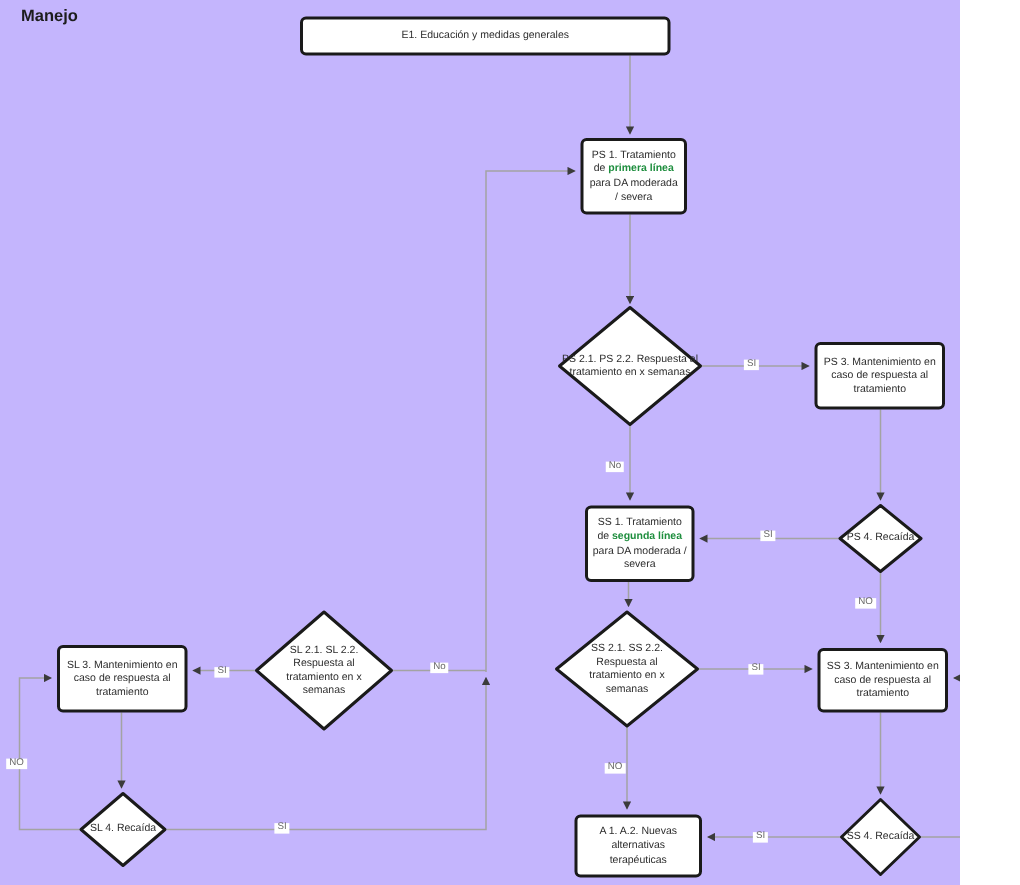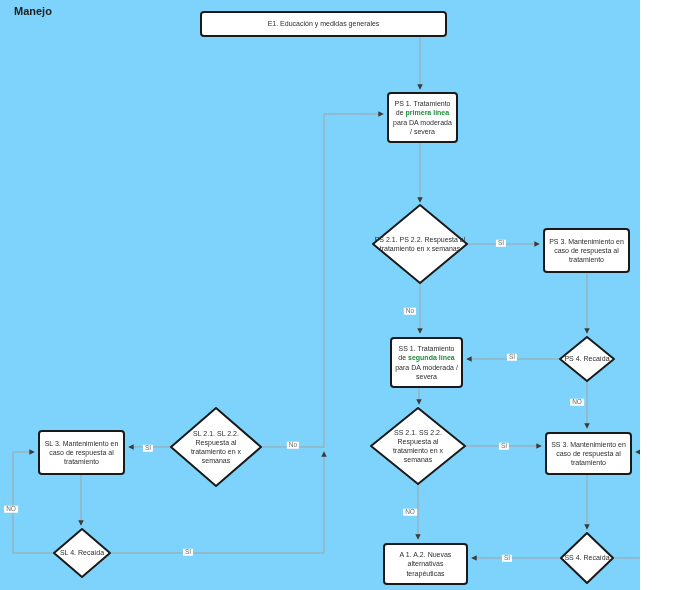--- a/index.html
+++ b/index.html
@@ -1,17 +1,17 @@
 <!DOCTYPE html>
 <html><head>
 <meta charset="utf-8">
 <style>
   html,body { margin:0; padding:0; background:#ffffff; }
   .canvas {
-    position:relative; width:640px; height:590px; background:#7dd3fc;
+    position:relative; width:640px; height:590px; background:#c4b5fd;
     font-family:"Liberation Sans","DejaVu Sans",sans-serif; color:#2d2d2d;
     overflow:hidden;
   }
   .title {
     position:absolute; left:14px; top:5px; font-size:11px; font-weight:bold; color:#1d1d1d;
   }
   svg.wires { position:absolute; left:0; top:0; z-index:1; }
   .node {
     position:absolute; box-sizing:border-box; background:#ffffff;
     border:2px solid #1a1a1a; border-radius:4px; z-index:2;

